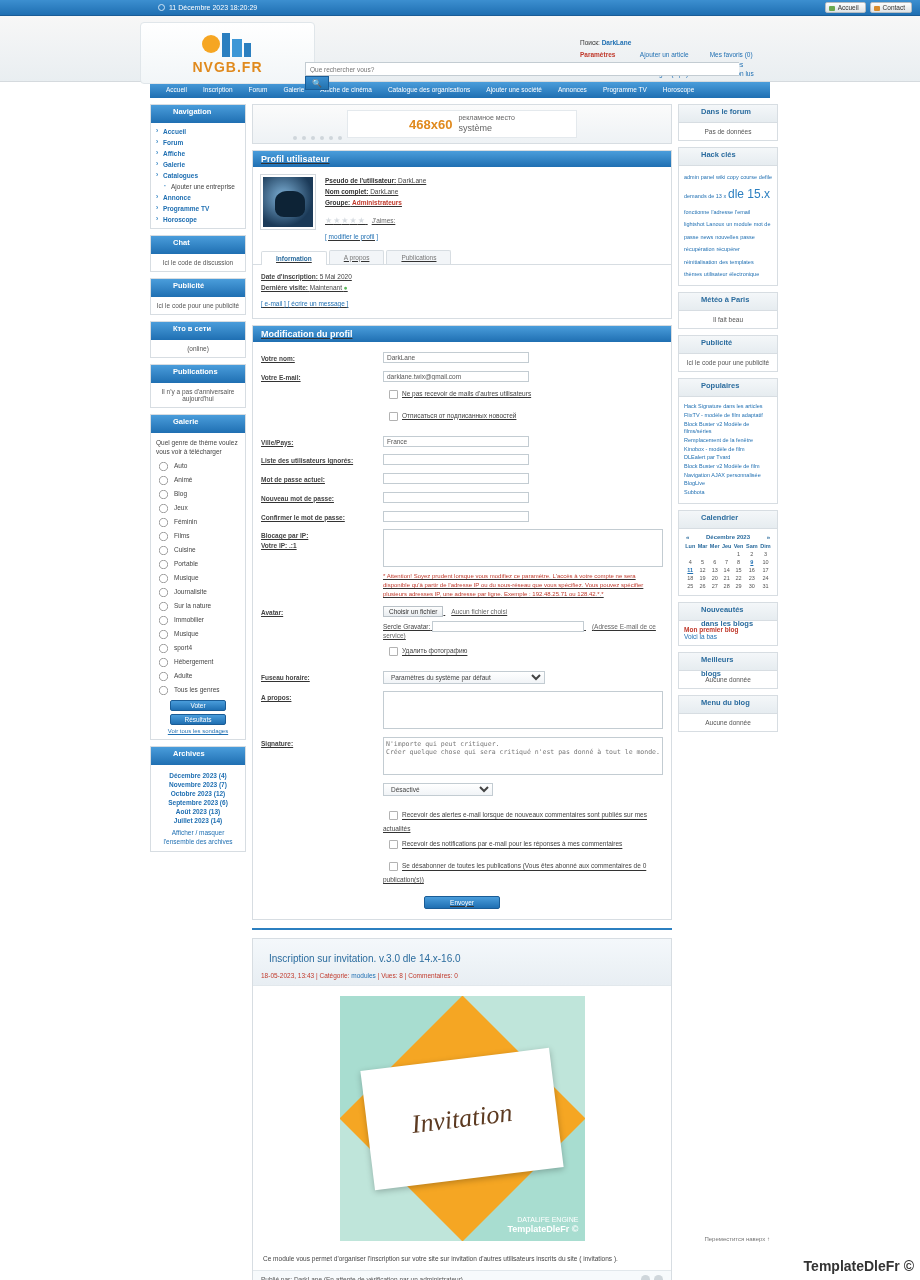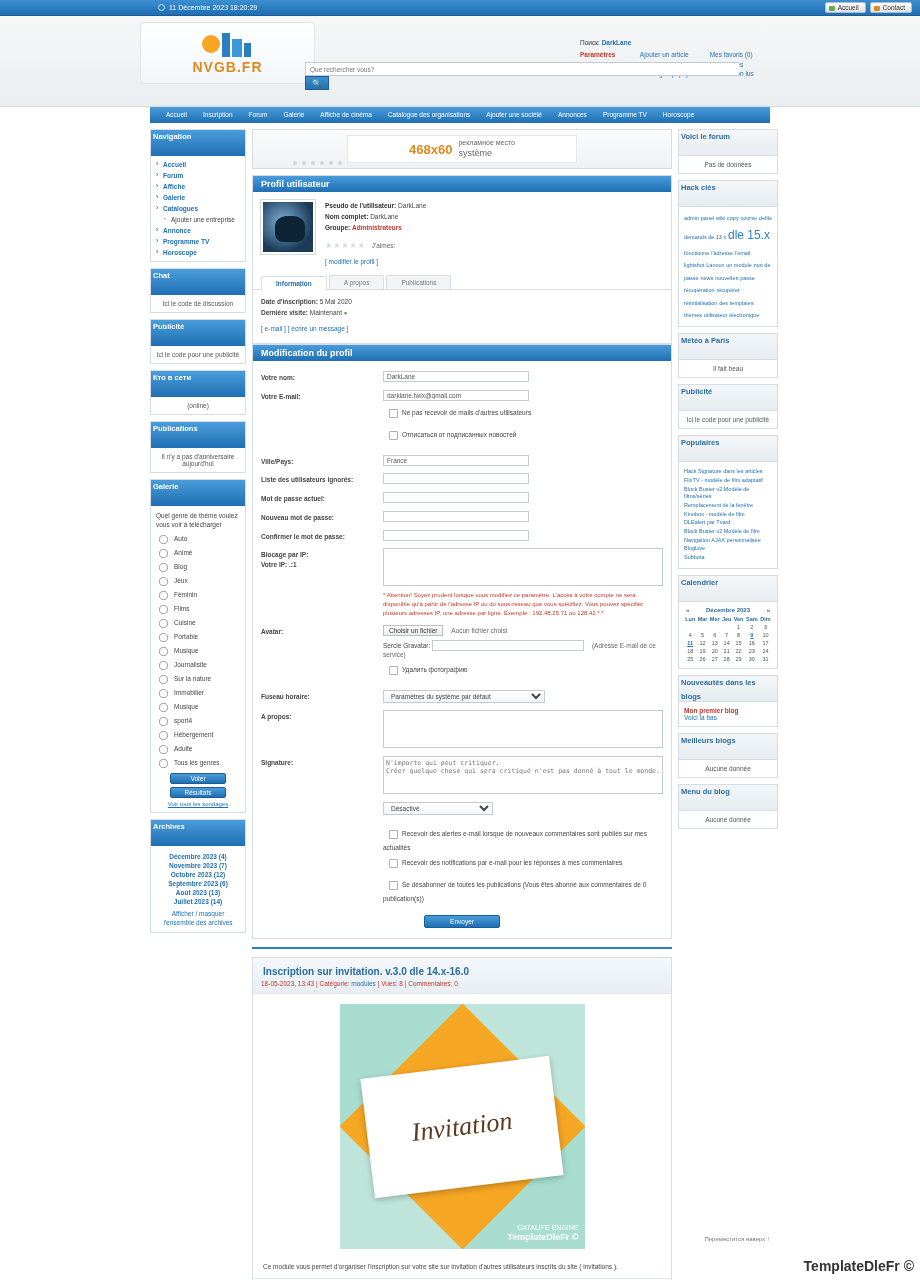--- a/index.html
+++ b/index.html
@@ -27,21 +27,21 @@
   .tbtn {
     background:linear-gradient(#fdfdfd,#dfe3e6); color:#333; border:1px solid #b4bcc2;
     border-radius:2px; padding:1px 6px 1px 12px; font-size:6.5px; position:relative;
   }
   .tbtn:before{content:"";position:absolute;left:3px;top:3px;width:6px;height:5px;background:#6aa84f;border-radius:1px;}
   .tbtn.contact:before{background:#d98b2b;}
 
   
   .wrap { width:920px; background:#fff; }
   .header {
-    height:91px; background:linear-gradient(#f7f7f7,#e9eef1);
+    height:66px; background:linear-gradient(#f7f7f7,#e9eef1);
     border-bottom:1px solid #d5dade; position:relative;
   }
   .logo {
     position:absolute; left:140px; top:6px; width:175px; height:62px;
     background:linear-gradient(#ffffff,#f2f6f8); border:1px solid #e0e6ea; border-radius:4px;
     display:flex; flex-direction:column; align-items:center; justify-content:center;
   }
   .logo .pic { width:64px; height:26px; position:relative; overflow:hidden;}
   .logo .sun { position:absolute; left:6px; top:4px; width:18px;height:18px;border-radius:50%;background:#f6a623;}
   .logo .bld1{position:absolute;left:26px;top:2px;width:8px;height:24px;background:#2b7fc0;}
@@ -76,22 +76,22 @@
   .mainnav a { color:#fff; font-size:6.5px; text-decoration:none; padding:0 8px; line-height:16px;}
 
   .content { display:flex; padding:6px 150px 0 150px; gap:6px; background:#fff; align-items:flex-start;}
   .col-left { width:96px; flex:0 0 96px;}
   .col-mid  { width:420px; flex:0 0 420px;}
   .col-right{ width:100px; flex:0 0 100px;}
 
   
   .block { margin-bottom:6px; border:1px solid #d7dde2; background:#fff; }
   .block .bt {
-    height:26px; background:linear-gradient(#4a9ddb,#1f6fb2); color:#fff;
-    font-size:7.5px; font-weight:bold; padding:0 2px; line-height:14px;
+    height:18px; background:linear-gradient(#4a9ddb,#1f6fb2); color:#fff;
+    font-size:7.5px; font-weight:bold; padding:0 22px; line-height:14px;
   }
   .block .bt.plain{ background:linear-gradient(#f4f7f9,#e6ecf0); color:#2b6c9e; border-bottom:1px solid #d7dde2;}
   .block .bc { padding:5px; font-size:6.5px; color:#555; }
 
   .navlist { list-style:none; margin:0; padding:3px 0; }
   .navlist li { padding:2px 5px 2px 12px; position:relative; font-size:6.5px; }
   .navlist li:before{ content:"›"; position:absolute; left:5px; top:1px; color:#2b7fc0; font-weight:bold;}
   .navlist li a { color:#1f6fb2; text-decoration:none; font-weight:bold;}
   .navlist li.sub { padding-left:20px; }
   .navlist li.sub:before{ left:13px; content:"·";}
@@ -119,21 +119,21 @@
     height:40px; border:1px solid #d7dde2; background:linear-gradient(#fbfbfb,#eef2f5);
     display:flex; align-items:center; justify-content:center; margin-bottom:6px; position:relative;
   }
   .banner .inner{ width:230px; height:28px; background:#fff; border:1px solid #e4e9ed; display:flex;align-items:center;justify-content:center;gap:6px;}
   .banner .big{ font-size:13px; font-weight:bold; color:#e08a1e;}
   .banner .ru{ font-size:7px; color:#666; line-height:1.2;}
   .bdots{ position:absolute; left:40px; bottom:3px; display:flex; gap:5px;}
   .bdots i{ width:4px;height:4px;background:#cfd6db;border-radius:50%; display:block;}
 
   
-  .panel { border:1px solid #d7dde2; margin-bottom:0; background:#fff;}
+  .panel { border:1px solid #d7dde2; margin-bottom:6px; background:#fff;text-decoration:underline;}
   .panel > .pt {
     height:16px; background:linear-gradient(#4a9ddb,#1f6fb2); color:#fff; font-weight:bold;
     font-size:9px; padding:0 8px; line-height:16px;
   }
   .profbody { display:flex; padding:8px; gap:10px;}
   .avatar { width:54px; height:54px; border:2px solid #fff; outline:1px solid #d2d8dd; background:radial-gradient(circle at 40% 40%, #7fb2d8, #1b3a58 70%); position:relative; overflow:hidden;}
   .avatar:after{content:"";position:absolute;left:12px;top:14px;width:30px;height:26px;background:#0d2336;border-radius:40% 40% 30% 30%;}
   .profinfo { font-size:6.5px; line-height:1.7; color:#444;}
   .profinfo b { color:#333;}
   .profinfo .admin { color:#c0392b; font-weight:bold;}
@@ -169,21 +169,21 @@
   .selbox.small{ width:110px;}
   .sendbtn {
     display:block; margin:10px auto 0; width:76px; text-align:center; color:#fff; font-size:6.5px;
     background:linear-gradient(#4a9ddb,#1f6fb2); border:1px solid #1a5c96; border-radius:2px; padding:2px 0;
   }
   .divider { border-top:2px solid #2b7fc0; margin:8px 0 0;}
 
   
   .article { border:1px solid #d7dde2; background:#fff; margin-top:8px;}
   .article .at { background:linear-gradient(#f4f8fb,#e8eef3); padding:6px 8px; border-bottom:1px solid #e2e8ec;}
-  .article .at h2 { margin:2px; font-size:10px; color:#2b6c9e; font-weight:bold;}
+  .article .at h2 { margin:8px; font-size:10px; color:#2b6c9e; font-weight:normal;}
   .article .meta { font-size:6.5px; color:#c0392b; margin-top:3px;}
   .article .meta a{ color:#1f6fb2; text-decoration:none;}
   .artimg { padding:10px; display:flex; justify-content:center;}
   .invite {
     width:245px; height:245px; background:#f5a623; position:relative; display:flex;align-items:center;justify-content:center;
   }
   .invite .env { width:190px;height:120px; background:#fff; transform:rotate(-7deg); box-shadow:0 2px 6px rgba(0,0,0,.25); display:flex;align-items:center;justify-content:center;}
   .invite .env span{ font-family:"Liberation Serif", serif; font-style:italic; font-size:26px; color:#5c3a21;}
   .invite .tri1{position:absolute;left:0;top:0;border-left:122px solid #a8ddd0;border-bottom:122px solid transparent;}
   .invite .tri2{position:absolute;right:0;top:0;border-right:122px solid #bfe5da;border-bottom:122px solid transparent;}
@@ -559,21 +559,21 @@
             </span>
           </div>
 
         </div>
 
       </div>
 
       <div class="col-right">
 
         <div class="block">
-          <div class="bt plain">Voici le forum</div>
+          <div class="bt plain">Dans le forum</div>
           <div class="bc center">Pas de données</div>
         </div>
 
         <div class="block">
           <div class="bt plain">Hack clés</div>
           <div class="bc tagcloud">
             <a class="s1" href="#">admin</a>
             <a class="s1" href="#">panel</a>
             <a class="s1" href="#">wiki</a>
             <a class="s1" href="#">copy</a>

